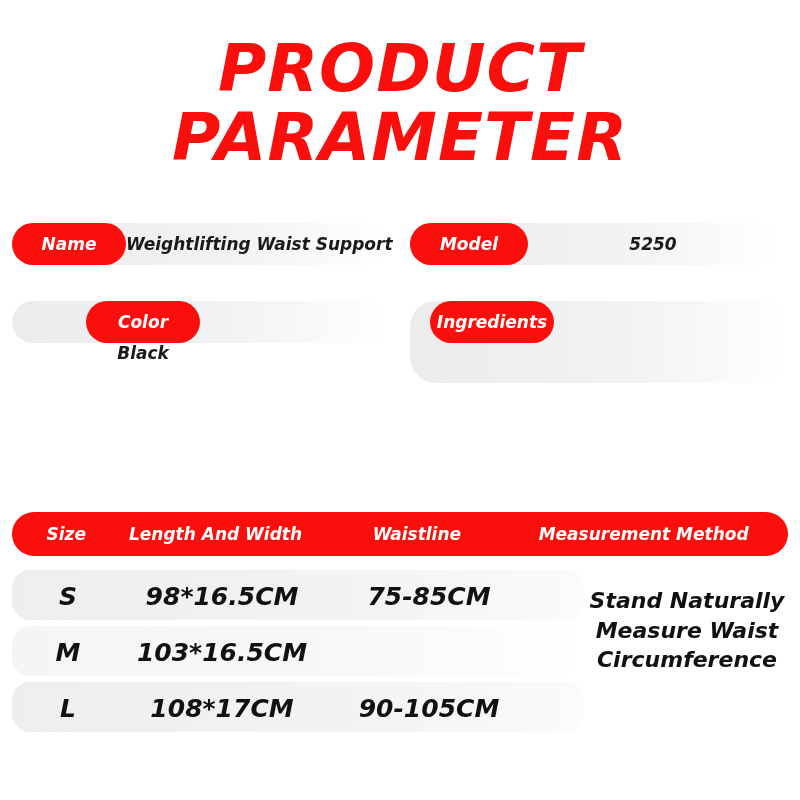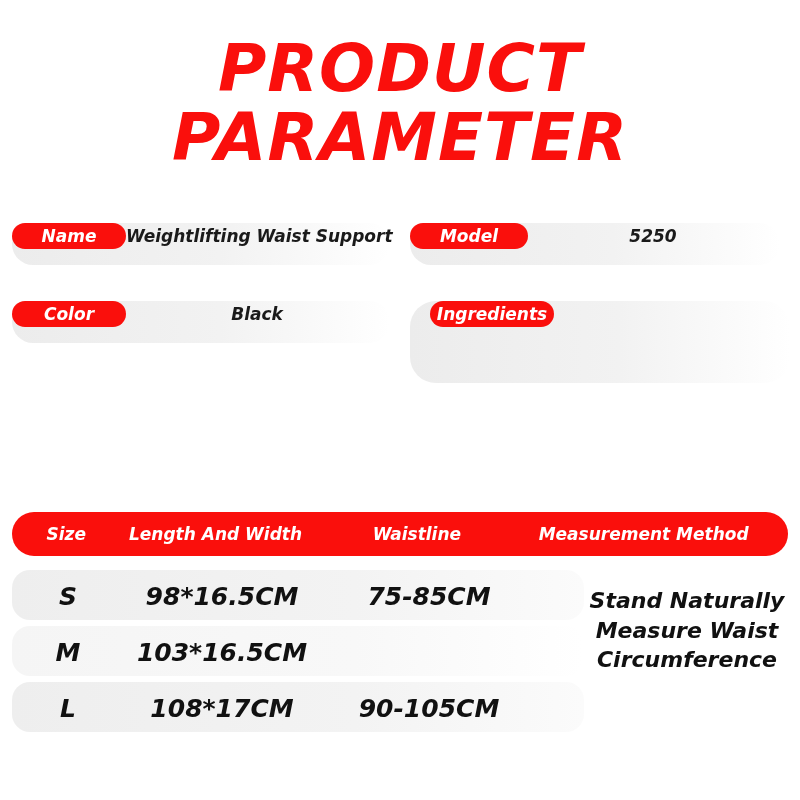--- a/index.html
+++ b/index.html
@@ -62,42 +62,42 @@
   }
   .spec-label {
     position: relative;
     z-index: 3;
     background: #fa0f0c;
     color: #ffffff;
     font-weight: 900;
     font-style: italic;
     font-size: 17px;
     border-radius: 22px;
-    height: 26px;
+    height: 42px;
     display: flex;
     align-items: center;
     justify-content: center;
     box-sizing: border-box;
     padding: 0 14px;
     white-space: nowrap;
   }
   .spec-value {
     position: relative;
     z-index: 3;
     color: #1a1a1a;
     font-weight: 900;
     font-style: italic;
     font-size: 17px;
     text-align: center;
     white-space: nowrap;
   }
 
   
   #row-name    { left: 12px; top: 0px; }
-  #row-color   { left: 12px; top: 78px; }
+  #row-color   { left: 12px; top: 78px; flex-direction: column; }
   #row-model   { left: 410px; top: 0px; }
   #row-ingredients { left: 430px; top: 78px; }
 
   #bar-name    { left: 12px; top: 0px; width: 378px; }
   #bar-color   { left: 12px; top: 78px; width: 378px; }
   #bar-model   { left: 410px; top: 0px; width: 370px; }
   #bar-ingredients { left: 410px; top: 78px; width: 380px; height: 82px; border-radius: 26px; }
 
   #row-name .spec-label { width: 114px; }
   #row-color .spec-label { width: 114px; }

